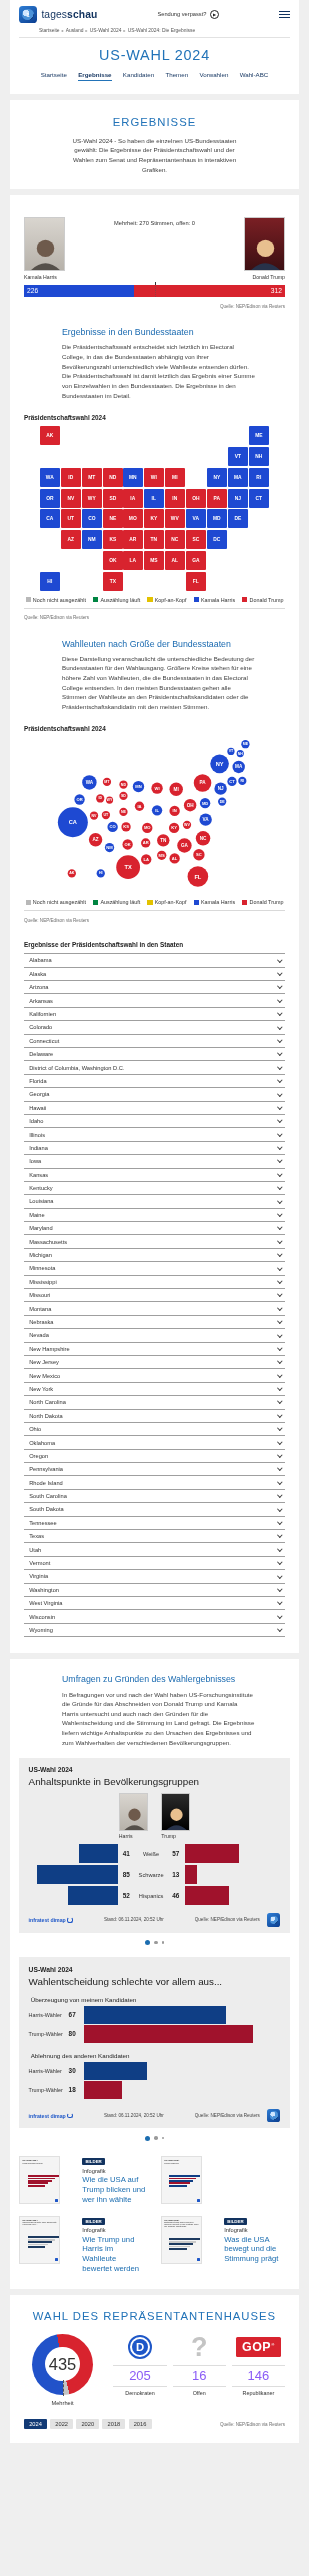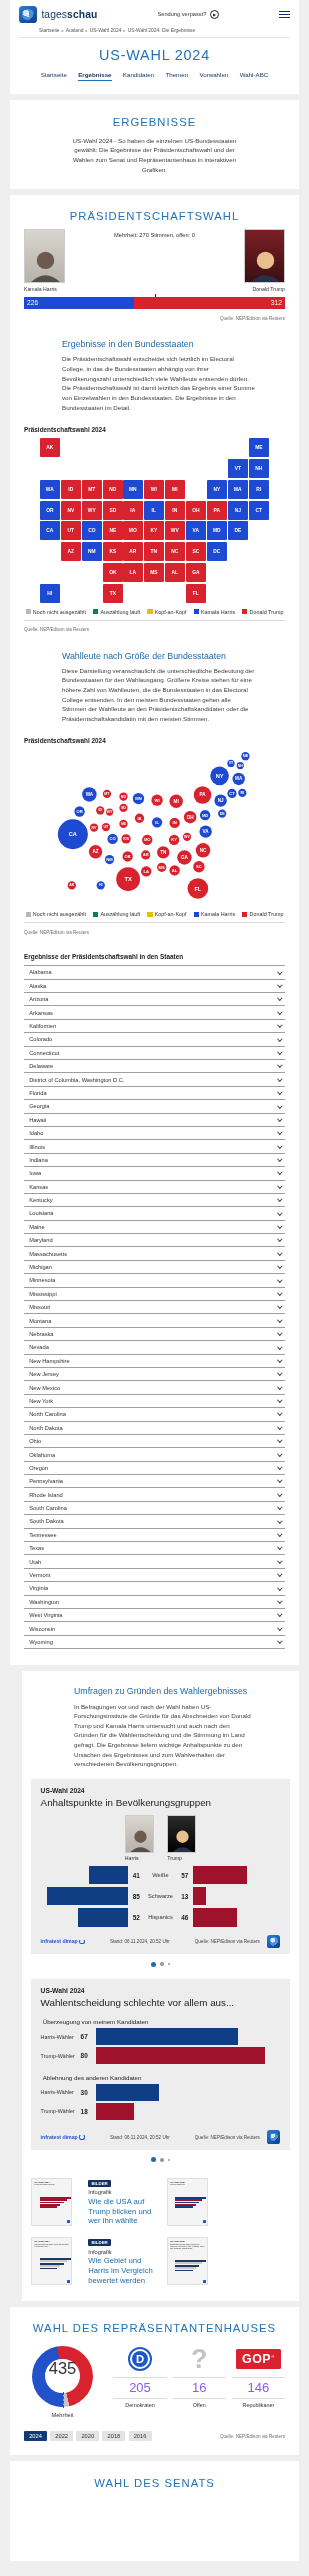--- a/index.html
+++ b/index.html
@@ -90,34 +90,34 @@
   .dot.d3 { width:2.1px; height:2.1px; }
 
   
   .grp-label { font-size:6.2px; color:#222; margin:9.3px 0 3.1px 2.1px; }
   .dec-row { display:flex; align-items:center; height:17.5px; margin-top:1.5px; }
   .dec-row .lbl { width:40px; font-size:5.4px; color:#333; }
   .dec-row .num { width:15.5px; font-weight:bold; font-size:6.4px; color:#222; }
 
   
   .teasers { display:grid; grid-template-columns:1fr 1fr; gap:11.3px 13.4px; margin:13.4px 9.3px 0 9.3px; }
-  .teaser { display:flex; gap:16px; cursor:pointer; }
+  .teaser { display:flex; gap:22px; cursor:pointer; }
   .thumb { width:41px; height:48px; background:#f4f4f4; border:0.5px solid #e0e0e0; flex:0 0 auto; padding:2.1px; position:relative; font-size:2.3px; color:#333; }
   .thumb .tt { font-weight:bold; margin-bottom:0.5px; }
   .thumb .bar { height:1.8px; margin:0.6px 0; }
   .thumb .ardpx { position:absolute; right:1.5px; bottom:1.5px; width:3.1px; height:3.1px; background:#1e57c8; border-radius:0.5px; }
   .t-kicker { background:#12335f; color:#fff; font-size:4.4px; font-weight:bold; padding:1px 3.1px; display:inline-block; border-radius:1px; }
   .t-type { font-size:5.7px; color:#333; margin-top:2.6px; }
   .t-title { font-size:7.7px; color:#1b6db0; margin-top:1.5px; line-height:1.25; }
 
   
   .house-wrap { display:flex; align-items:flex-start; padding:0 14px; margin-top:11.3px; }
   .donutcol { width:77px; text-align:center; }
   .donut { width:61px; height:61px; border-radius:50%; margin:0 auto; position:relative; }
-  .donut .hole { position:absolute; inset:13.4px; background:#fff; border-radius:50%; display:flex; justify-content:center; font-size:16.5px; color:#333; }
+  .donut .hole { position:absolute; inset:13.4px; background:#fff; border-radius:50%; display:flex; align-items:center; justify-content:center; font-size:16.5px; color:#333; }
   .donut .mark { position:absolute; left:50%; bottom:-1px; height:15.5px; border-left:1px dashed #555; }
   .donut-cap { font-size:5.7px; color:#333; margin-top:5.2px; }
   .stats { flex:1; display:flex; justify-content:space-between; padding-left:12.4px; }
   .stat { text-align:center; width:31%; }
   .stat .icon { height:27px; display:flex; align-items:center; justify-content:center; }
   .stat .n { border-top:0.5px solid #ddd; border-bottom:0.5px solid #ddd; font-size:13px; color:#8b5cf6; padding:2.6px 0; margin-top:4.1px; }
   .stat .l { font-size:5.4px; color:#333; margin-top:3.1px; }
   .dlogo { width:24px; height:24px; border-radius:50%; border:2.1px solid #1e57c8; display:flex; align-items:center; justify-content:center; }
   .dlogo i { width:16.5px; height:16.5px; border-radius:50%; background:#1e57c8; color:#fff; font-style:normal; font-weight:bold; font-size:11.3px; display:flex; align-items:center; justify-content:center; }
   .qmark { font-size:27px; color:#c4c4c4; font-weight:bold; }
@@ -164,21 +164,20 @@
   </div>
 
   <div class="card" style="padding:15.5px 0 14.4px 0;">
     <div class="sec-head">ERGEBNISSE</div>
     <div class="intro" style="margin-top:8.2px;">
         <p>US-Wahl 2024 - So haben die einzelnen US-Bundesstaaten gewählt: Die Ergebnisse der Präsidentschaftswahl und der Wahlen zum Senat und Repräsentantenhaus in interaktiven Grafiken.</p>
       </div>
   </div>
 
   <div class="card" style="padding:15.5px 0 15.5px 0;">
-    <div class="sec-head">PRÄSIDENTSCHAFTSWAHL</div>
 
     <div class="cand-row">
       <div>
         <div class="photo big">
           <svg width="41" height="36" viewBox="0 0 80 70">
               <circle cx="40" cy="26" r="17" fill="#6e5a4c"></circle>
               <path d="M10 70 Q40 40 70 70 Z" fill="#55504a"></path>
             </svg>
         </div>
         <div class="cand-name">Kamala Harris</div>
@@ -267,21 +266,21 @@
         <span><span class="sw" style="background: rgb(184, 184, 184);"></span>Noch nicht ausgezählt</span>
         <span><span class="sw" style="background: rgb(0, 133, 66);"></span>Auszählung läuft</span>
         <span><span class="sw" style="background: rgb(227, 194, 0);"></span>Kopf-an-Kopf</span>
         <span><span class="sw" style="background: rgb(30, 73, 210);"></span>Kamala Harris</span>
         <span><span class="sw" style="background: rgb(216, 35, 46);"></span>Donald Trump</span>
       </div>
     <div class="divider"></div>
     <div style="padding:3.1px 14px 0 14px;"><span class="source">Quelle: NEP/Edison via Reuters</span></div>
 
     <div class="prose" style="margin-top:17.5px;">
-      <h3 class="sub">Wahlleute nach Größe der Bundesstaaten</h3>
+      <h3 class="sub">Wahlleuten nach Größe der Bundesstaaten</h3>
       <p>Diese Darstellung veranschaulicht die unterschiedliche Bedeutung der Bundesstaaten für den Wahlausgang. Größere Kreise stehen für eine höhere Zahl von Wahlleuten, die die Bundesstaaten in das Electoral College entsenden. In den meisten Bundesstaaten gehen alle Stimmen der Wahlleute an den Präsidentschaftskandidaten oder die Präsidentschaftskandidatin mit den meisten Stimmen.</p>
     </div>
 
     <div class="boldlabel">Präsidentschaftswahl 2024</div>
     <div class="bubblebox">
       <svg id="bubbles" width="242" height="155" viewBox="-8 0 386 300">
           <circle cx="360" cy="14" r="8" fill="#1e49d2"></circle>
           <text x="360" y="14" fill="#fff" text-anchor="middle" dominant-baseline="central" font-size="7" font-weight="bold" font-family="Liberation Sans, sans-serif">ME</text>
           <circle cx="332" cy="28" r="7" fill="#1e49d2"></circle>
           <text x="332" y="28" fill="#fff" text-anchor="middle" dominant-baseline="central" font-size="7" font-weight="bold" font-family="Liberation Sans, sans-serif">VT</text>
@@ -595,21 +594,21 @@
           <span>Wisconsin</span>
           <span class="chev"></span>
         </div>
         <div class="acc-row">
           <span>Wyoming</span>
           <span class="chev"></span>
         </div>
       </div>
   </div>
 
-  <div class="card" style="padding:15.5px 0 15.5px 0;margin-left:12px;">
+  <div class="card" style="padding:15.5px 0 15.5px 0;">
     <div class="prose">
       <h3 class="sub">Umfragen zu Gründen des Wahlergebnisses</h3>
       <p>In Befragungen vor und nach der Wahl haben US-Forschungsinstitute die Gründe für das Abschneiden von Donald Trump und Kamala Harris untersucht und auch nach den Gründen für die Wahlentscheidung und die Stimmung im Land gefragt. Die Ergebnisse liefern wichtige Anhaltspunkte zu den Ursachen des Ergebnisses und zum Wahlverhalten der verschiedenen Bevölkerungsgruppen.</p>
     </div>
 
     <div class="chartcard">
       <div class="cc-kicker">US-Wahl 2024</div>
       <div class="cc-title">Anhaltspunkte in Bevölkerungsgruppen</div>
       <div class="cc-photos">
         <div class="cc-ph">
@@ -759,33 +758,34 @@
           <div class="thumb">
             <div class="tt">US-Wahl 2024</div>
             <div>Überwiegend gute oder schlechte Meinung von...</div>
             <div class="bar" style="width: 31px; margin-left: 5.2px; background: rgb(29, 58, 95); margin-top: 11.3px;"></div>
             <div class="bar" style="width: 27px; margin-left: 5.2px; background: rgb(201, 201, 201);"></div>
             <div class="bar" style="width: 24px; margin-left: 5.2px; background: rgb(29, 58, 95);"></div>
             <div class="bar" style="width: 20.6px; margin-left: 5.2px; background: rgb(201, 201, 201);"></div>
             <div class="bar" style="width: 17.5px; margin-left: 5.2px; background: rgb(29, 58, 95);"></div>
             <div class="ardpx"></div>
           </div>
-          <div><span class="t-kicker">BILDER</span><div class="t-type">Infografik</div><div class="t-title">Wie Gebiet und Harris im Vergleich bewertet werden</div></div>
+          <div><span class="t-kicker">BILDER</span><div class="t-type">Infografik</div><div class="t-title">Wie Trump und Harris im Wahlleute bewertet werden</div></div>
         </div>
         <div class="teaser">
           <div class="thumb">
             <div class="tt">US-Wahl 2024</div>
             <div>Entwickelt sich das Land auf diesem Gebiet in die richtige oder die falsche Richtung?</div>
             <div class="bar" style="width: 31px; margin-left: 5.2px; background: rgb(29, 58, 95); margin-top: 11.3px;"></div>
             <div class="bar" style="width: 27px; margin-left: 5.2px; background: rgb(201, 201, 201);"></div>
             <div class="bar" style="width: 24px; margin-left: 5.2px; background: rgb(29, 58, 95);"></div>
             <div class="bar" style="width: 20.6px; margin-left: 5.2px; background: rgb(201, 201, 201);"></div>
             <div class="bar" style="width: 17.5px; margin-left: 5.2px; background: rgb(29, 58, 95);"></div>
             <div class="ardpx"></div>
           </div>
+          <div><span class="t-kicker">BILDER</span><div class="t-type">Infografik</div><div class="t-title">Was die USA bewegt und die Stimmung prägt</div></div>
         </div>
       </div>
   </div>
 
   <div class="card" style="padding:15.5px 0 13.4px 0;">
     <div class="sec-head">WAHL DES REPRÄSENTANTENHAUSES</div>
     <div class="house-wrap">
       <div class="donutcol">
         <div class="donut" id="donut" style="background: conic-gradient(from 180deg, rgb(33, 82, 201) 0deg, rgb(33, 82, 201) 169.655deg, rgb(216, 35, 46) 169.655deg, rgb(216, 35, 46) 346.759deg, rgb(196, 196, 196) 346.759deg, rgb(196, 196, 196) 360deg);">
           <div class="hole">
@@ -824,19 +824,15 @@
     <div class="years" id="years">
         <span class="yr active">2024</span>
         <span class="yr">2022</span>
         <span class="yr">2020</span>
         <span class="yr">2018</span>
         <span class="yr">2016</span>
         <span class="source">Quelle: NEP/Edison via Reuters</span>
       </div>
   </div>
 
-  <div class="card" style="padding:15.5px 0 15.5px 0; min-height:100px;">
-    <div class="sec-head">WAHL DES SENATS</div>
-    <div style="height:57px;"></div>
-  </div>
 
 </div>
 
 
 </body></html>

